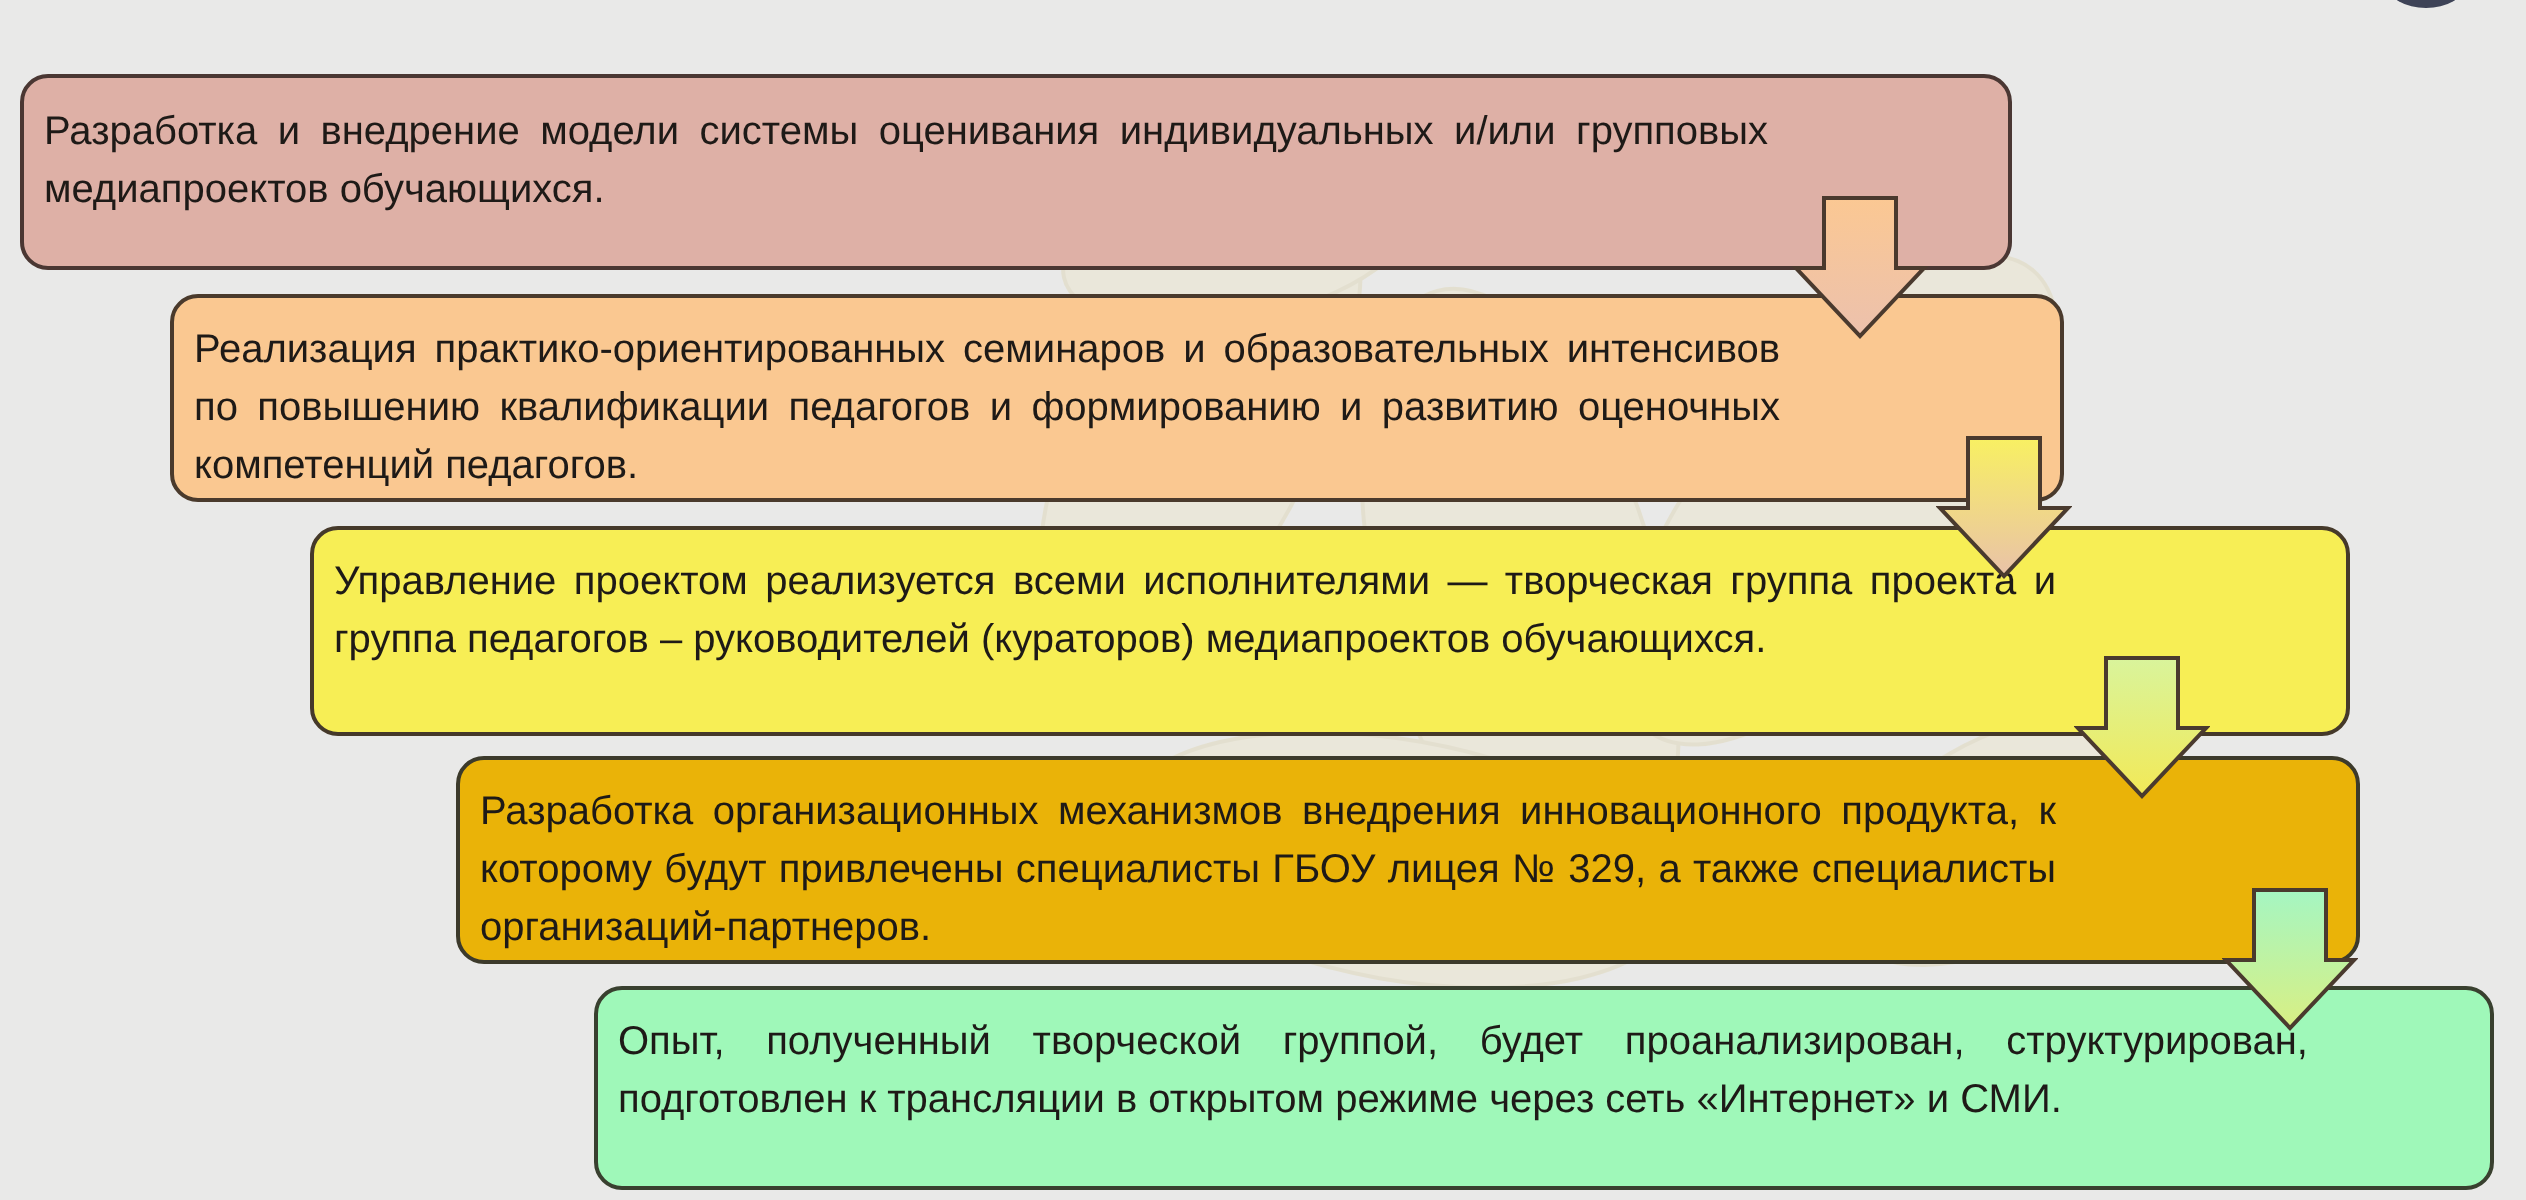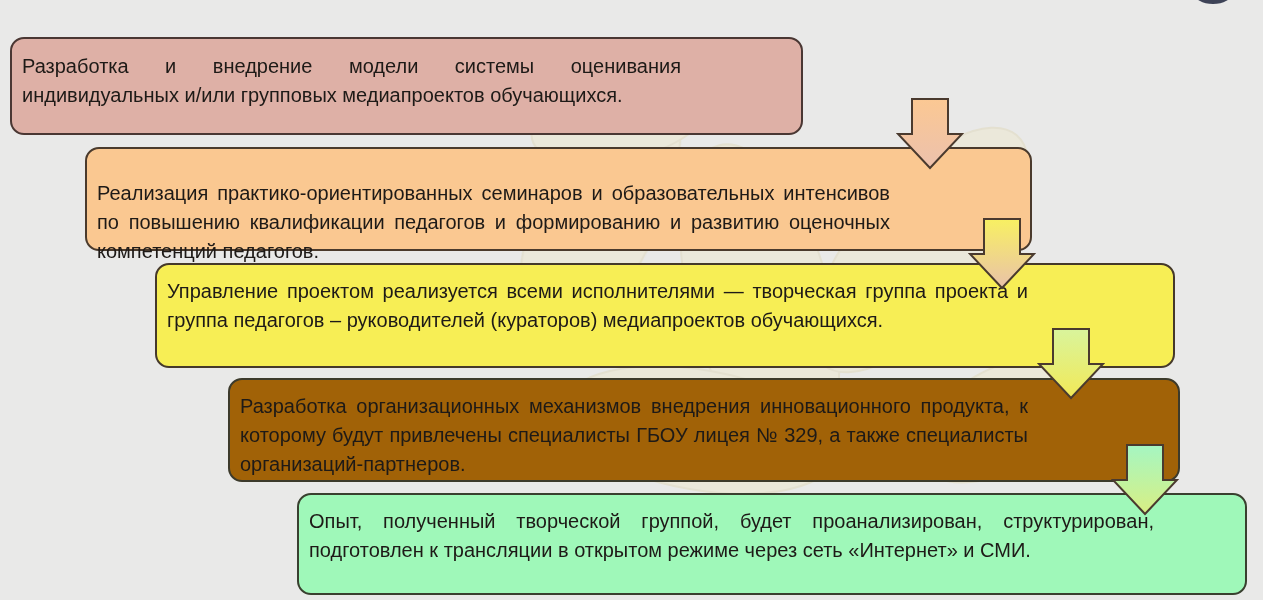--- a/index.html
+++ b/index.html
@@ -29,22 +29,22 @@
     box-sizing: border-box;
     border: 2px solid #47372e;
     border-radius: 14px;
     color: #1e1a17;
     font-size: 20px;
     line-height: 29px;
     text-align: justify;
     text-align-last: left;
     z-index: 1;
   }
-  .step-0 { left: 10px;  top: 37px;  width: 793px; height: 98px;  padding: 13px 120px 8px 10px; }
-  .step-1 { left: 85px;  top: 147px; width: 947px; height: 104px; padding: 30px 140px 8px 10px; }
+  .step-0 { left: 10px;  top: 37px;  width: 996px; height: 98px;  padding: 13px 120px 8px 10px; }
+  .step-1 { left: 85px;  top: 147px; width: 947px; height: 104px; padding: 12px 140px 8px 10px; }
   .step-2 { left: 155px; top: 263px; width: 1020px; height: 105px; padding: 12px 145px 8px 10px; }
   .step-3 { left: 228px; top: 378px; width: 952px; height: 104px; padding: 12px 150px 8px 10px; }
   .step-4 { left: 297px; top: 493px; width: 950px; height: 102px; padding: 12px 91px 8px 10px; }
   .arrow {
     position: absolute;
     width: 68px; height: 72px;
     z-index: 2;
   }
   .arrow-0 { left: 896px;  top: 98px;  }
   .arrow-1 { left: 968px;  top: 218px; }
@@ -72,21 +72,21 @@
 
   <div class="step step-0" style="background: rgb(222, 176, 166); border-color: rgb(74, 55, 51);">
     <span>Разработка и внедрение модели системы оценивания индивидуальных и/или групповых медиапроектов обучающихся.</span>
   </div>
   <div class="step step-1" style="background: rgb(250, 200, 145); border-color: rgb(74, 58, 44);">
     <span>Реализация практико-ориентированных семинаров и образовательных интенсивов по повышению квалификации педагогов и формированию и развитию оценочных компетенций педагогов.</span>
   </div>
   <div class="step step-2" style="background: rgb(247, 238, 85); border-color: rgb(69, 57, 42);">
     <span>Управление проектом реализуется всеми исполнителями — творческая группа проекта и группа педагогов – руководителей (кураторов) медиапроектов обучающихся.</span>
   </div>
-  <div class="step step-3" style="background: #a16207; border-color: rgb(60, 58, 43);">
+  <div class="step step-3" style="background: #eab308; border-color: rgb(60, 58, 43);">
     <span>Разработка организационных механизмов внедрения инновационного продукта, к которому будут привлечены специалисты ГБОУ лицея № 329, а также специалисты организаций-партнеров.</span>
   </div>
   <div class="step step-4" style="background: rgb(159, 248, 185); border-color: rgb(57, 64, 47);">
     <span>Опыт, полученный творческой группой, будет проанализирован, структурирован, подготовлен к трансляции в открытом режиме через сеть «Интернет» и СМИ.</span>
   </div>
 
   <div class="arrow arrow-0">
     <svg viewBox="0 0 68 72">
       <defs>
           <linearGradient id="ag0" x1="0" y1="0" x2="0" y2="1">

